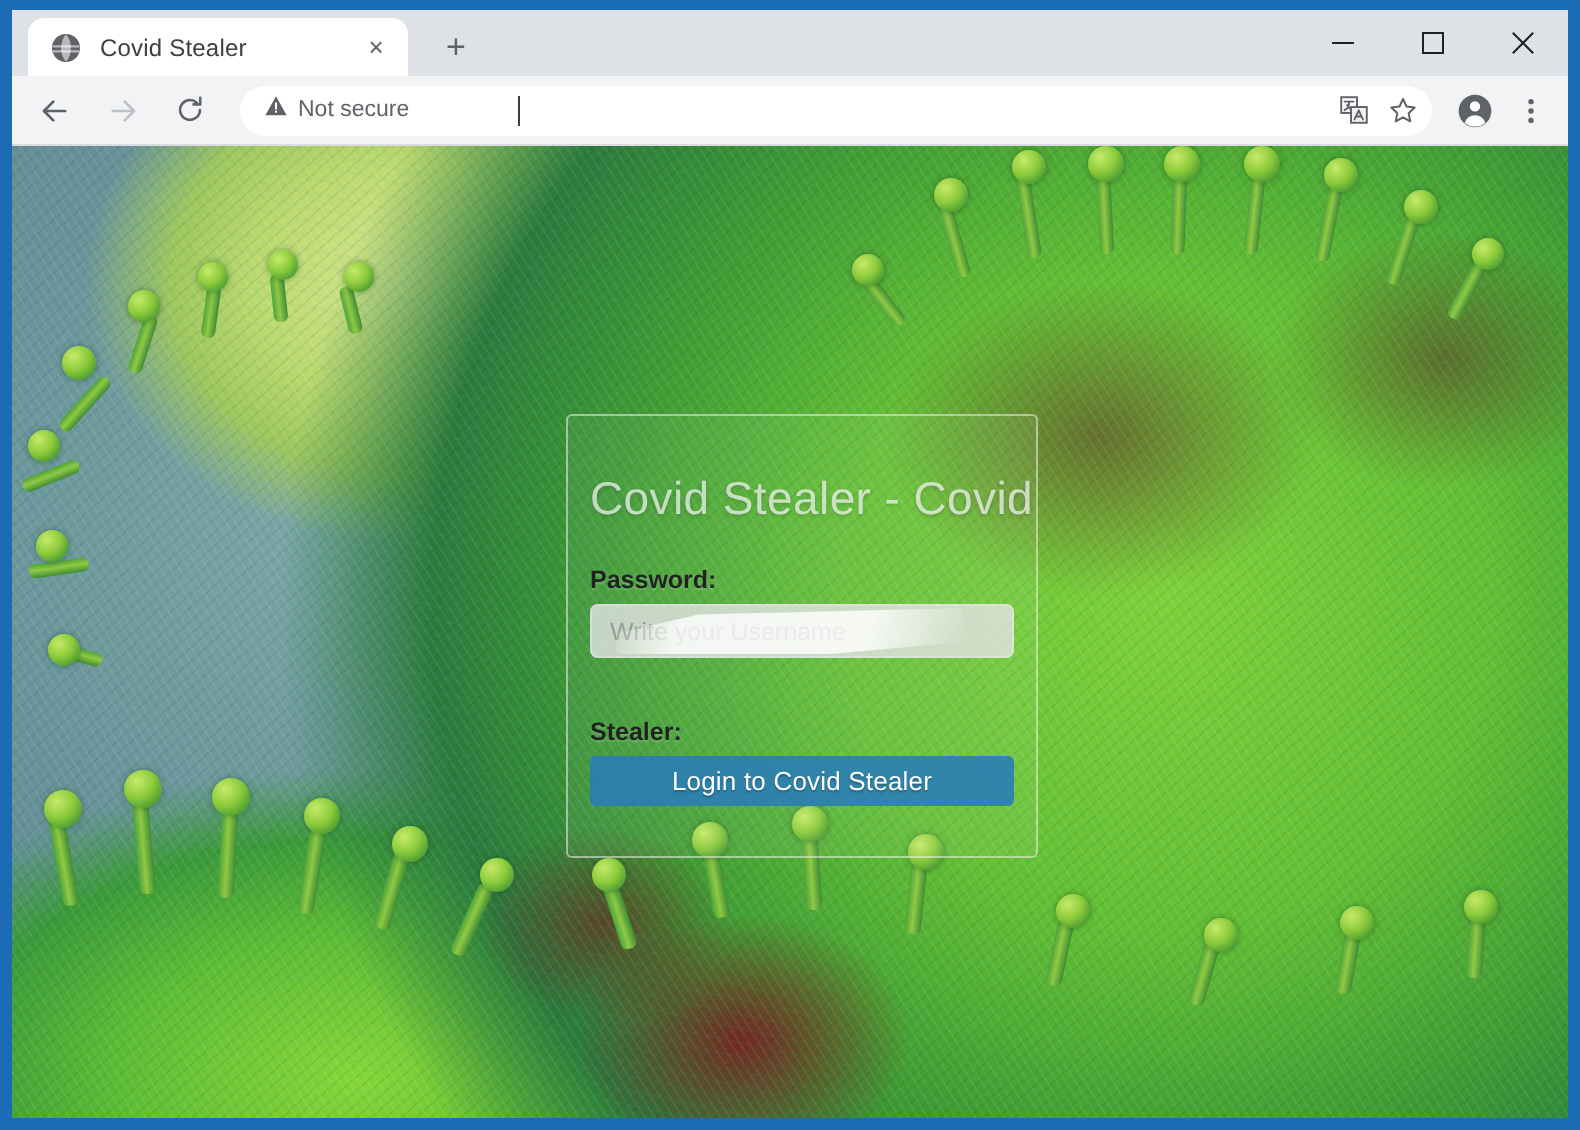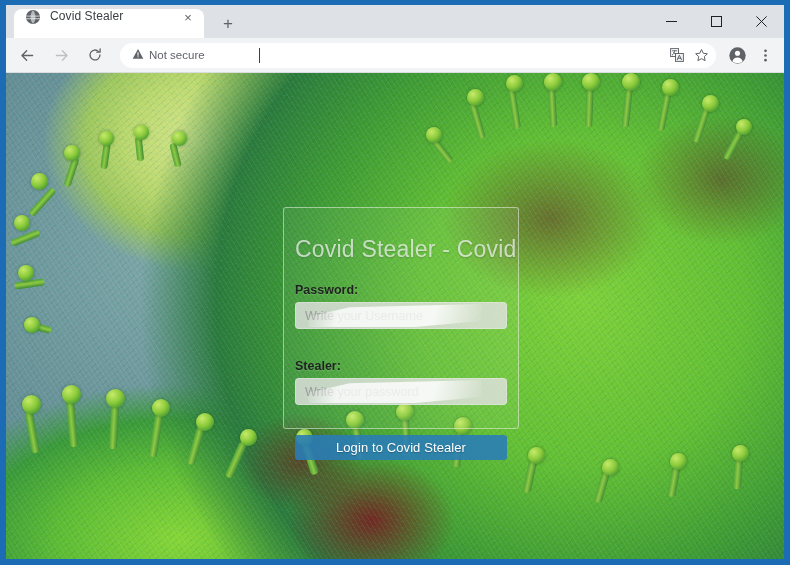--- a/index.html
+++ b/index.html
@@ -31,21 +31,21 @@
     background: #dee1e6;
     display: flex;
     align-items: flex-end;
     padding-left: 8px;
     flex: 0 0 auto;
   }
 
   .tab {
     position: relative;
     display: flex;
-    align-items: flex-start;
+    align-items: center;
     height: 29px;
     width: 190px;
     background: #ffffff;
     border-radius: 8px 8px 0 0;
     padding: 0 8px 0 11px;
     cursor: default;
   }
 
   .tab-favicon {
     width: 16px; height: 16px;
@@ -543,21 +543,18 @@
     <div class="login-card">
 
       <div class="login-title">Covid Stealer - Covid</div>
 
       <label class="field-label">Password:</label>
       <div class="input-wrap">
         <input class="field-input" type="text" placeholder="Write your Username" style="">
       </div>
 
       <label class="field-label">Stealer:</label>
-      <div class="input-wrap">
-        <input class="field-input" type="password" placeholder="Write your password" style="">
-      </div>
 
       <button class="login-btn">Login to Covid Stealer</button>
     </div>
 
   </div>
 </div>
 
 </body></html>

